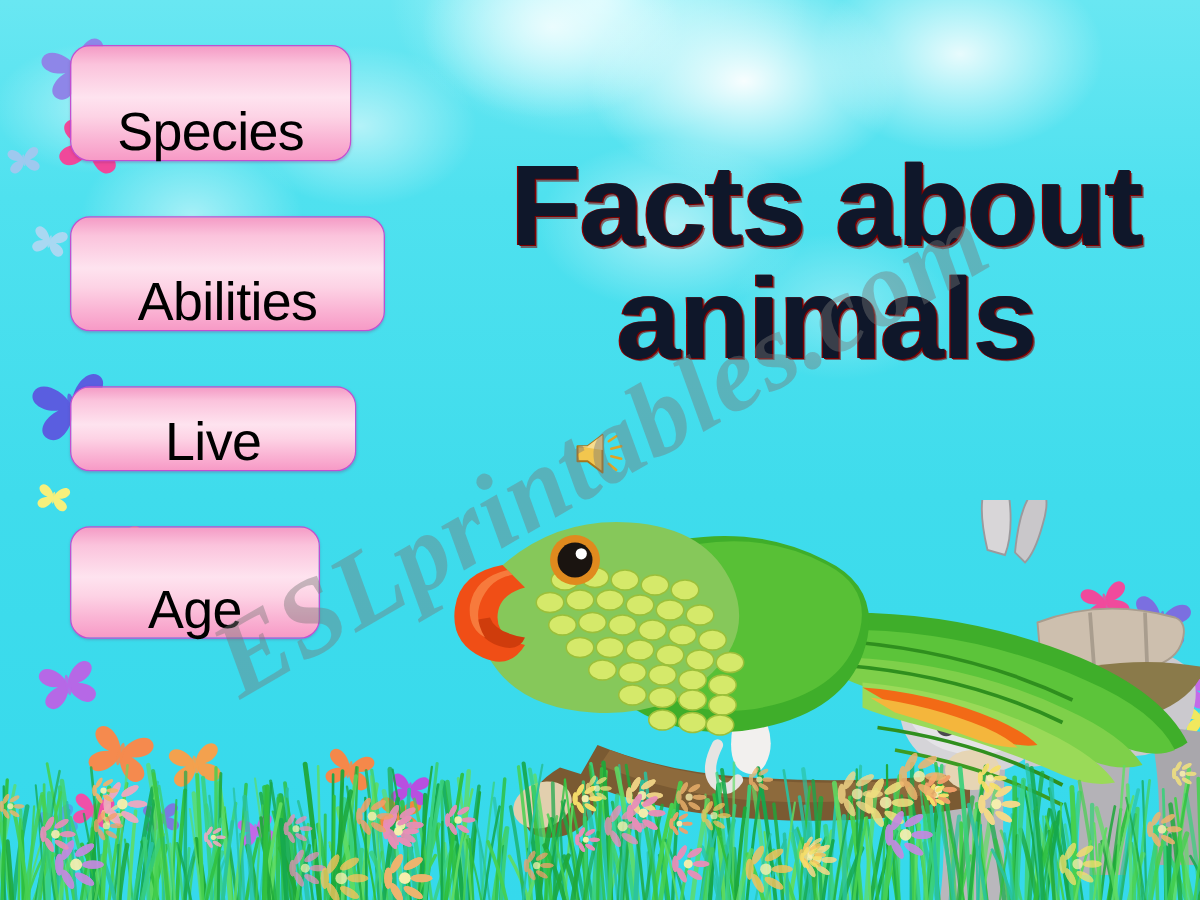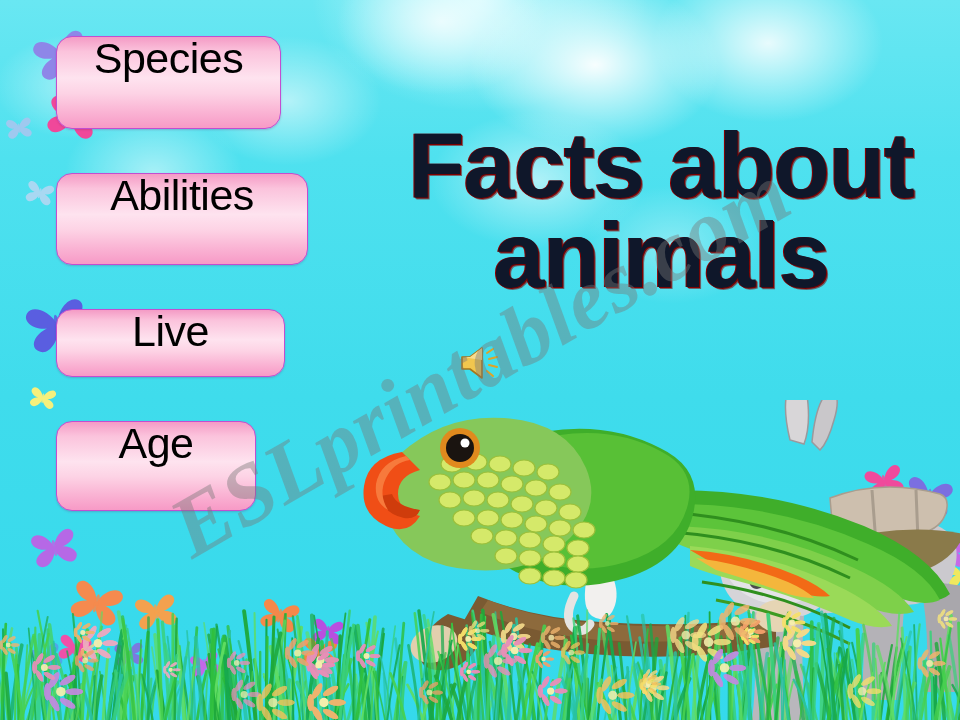--- a/index.html
+++ b/index.html
@@ -43,21 +43,21 @@
     position:relative;
     width:225px;
     height:92px;
     margin-bottom:44px;
     border-radius:16px;
     border:1.5px solid #c24ed0;
     background:linear-gradient(180deg,
        #f49bc5 0%, #fbc3dc 16%, #fee3ef 45%,
        #fdd3e5 62%, #fab4d4 82%, #f79ac6 100%);
     box-shadow:0 1px 2px rgba(120,40,110,.25);
-    display:flex; align-items:flex-start; justify-content:center;
+    display:flex; align-items:flex-end; justify-content:center;
     cursor:pointer;
   }
   .menu-btn .lbl{
     font-size:43px;
     font-weight:400;
     color:#000;
     letter-spacing:-.5px;
     line-height:1;
     white-space:nowrap;
   }

